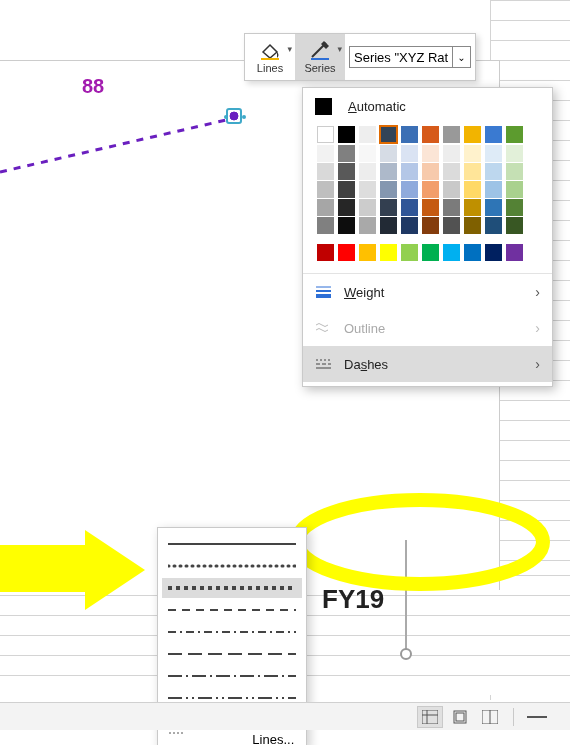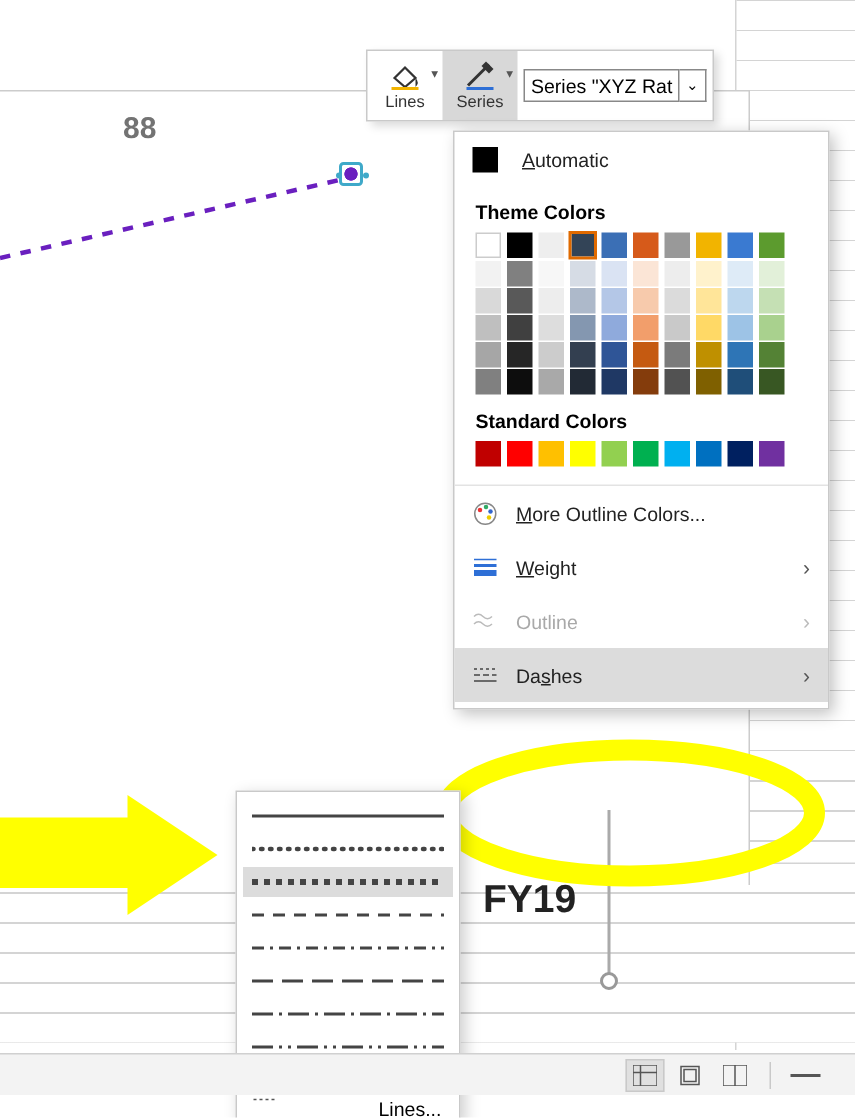--- a/index.html
+++ b/index.html
@@ -35,21 +35,21 @@
     position: absolute;
     left: 0; top: 60px;
     width: 500px; height: 530px;
     background: #fff;
     border-top: 1px solid #ccc;
     border-right: 1px solid #ccc;
   }
   .data-label {
     position: absolute;
     top: 75px; left: 82px;
-    color: #737373;
+    color: #a21caf;
     font-weight: 800;
     font-size: 20px;
     font-family: Arial, sans-serif;
   }
   .chart-line {
     position: absolute;
     left: 0; top: 100px;
     width: 240px; height: 80px;
   }
   .chart-marker {
@@ -279,21 +279,20 @@
     <div class="series-input">Series "XYZ Rat</div>
     <div class="series-caret">⌄</div>
   </div>
 </div>
 
 <div class="dropdown">
   <div class="dd-item">
     <div class="auto-swatch"></div>
     <span><span class="underline">A</span><span></span>utomatic</span>
   </div>
-  <div class="dd-section-title">Theme Colors</div>
   <div class="color-row" id="theme-row">
       <div class="swatch" style="background: rgb(255, 255, 255); border: 1px solid rgb(204, 204, 204);"></div>
       <div class="swatch" style="background: rgb(0, 0, 0);"></div>
       <div class="swatch" style="background: rgb(238, 238, 238);"></div>
       <div class="swatch outlined" style="background: rgb(51, 68, 87);"></div>
       <div class="swatch" style="background: rgb(59, 111, 181);"></div>
       <div class="swatch" style="background: rgb(214, 90, 26);"></div>
       <div class="swatch" style="background: rgb(153, 153, 153);"></div>
       <div class="swatch" style="background: rgb(242, 180, 0);"></div>
       <div class="swatch" style="background: rgb(58, 122, 209);"></div>
@@ -364,47 +363,36 @@
         <div class="tint" style="background: rgb(31, 78, 121);"></div>
       </div>
       <div class="color-col">
         <div class="tint" style="background: rgb(226, 240, 217);"></div>
         <div class="tint" style="background: rgb(197, 224, 180);"></div>
         <div class="tint" style="background: rgb(169, 209, 142);"></div>
         <div class="tint" style="background: rgb(84, 130, 53);"></div>
         <div class="tint" style="background: rgb(56, 87, 35);"></div>
       </div>
     </div>
-  <div class="dd-section-title">Standard Colors</div>
   <div class="color-row" style="margin-bottom:12px" id="standard-row">
       <div class="swatch" style="background: rgb(192, 0, 0);"></div>
       <div class="swatch" style="background: rgb(255, 0, 0);"></div>
       <div class="swatch" style="background: rgb(255, 192, 0);"></div>
       <div class="swatch" style="background: rgb(255, 255, 0);"></div>
       <div class="swatch" style="background: rgb(146, 208, 80);"></div>
       <div class="swatch" style="background: rgb(0, 176, 80);"></div>
       <div class="swatch" style="background: rgb(0, 176, 240);"></div>
       <div class="swatch" style="background: rgb(0, 112, 192);"></div>
       <div class="swatch" style="background: rgb(0, 32, 96);"></div>
       <div class="swatch" style="background: rgb(112, 48, 160);"></div>
     </div>
 
   <div style="border-top:1px solid #e3e3e3"></div>
   <div class="dd-item">
     <svg width="17" height="17">
-        <circle cx="8.5" cy="8.5" r="7" fill="none" stroke="#888"></circle>
-        <circle cx="5" cy="6" r="1.5" fill="#e33"></circle>
-        <circle cx="9" cy="4" r="1.5" fill="#3a6"></circle>
-        <circle cx="12" cy="7" r="1.5" fill="#36c"></circle>
-        <circle cx="11" cy="11" r="1.5" fill="#ec0"></circle>
-      </svg>
-    <span><span class="underline">M</span>ore Outline Colors...</span>
-  </div>
-  <div class="dd-item">
-    <svg width="17" height="17">
         <line x1="1" y1="3" x2="16" y2="3" stroke="#2e6fd6" stroke-width="1"></line>
         <line x1="1" y1="7" x2="16" y2="7" stroke="#2e6fd6" stroke-width="2"></line>
         <line x1="1" y1="12" x2="16" y2="12" stroke="#2e6fd6" stroke-width="4"></line>
       </svg>
     <span><span class="underline">W</span>eight</span>
     <span class="chev">›</span>
   </div>
   <div class="dd-item disabled">
     <svg width="17" height="17">
         <path d="M1 5 q3 -3 6 0 t6 0" stroke="#bbb" fill="none"></path>

